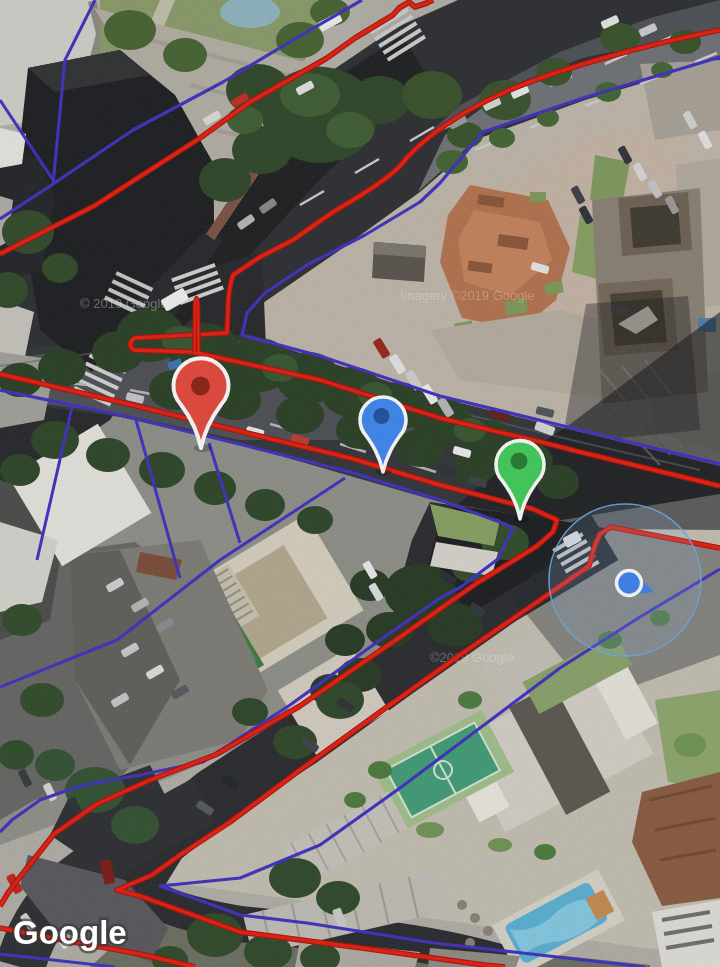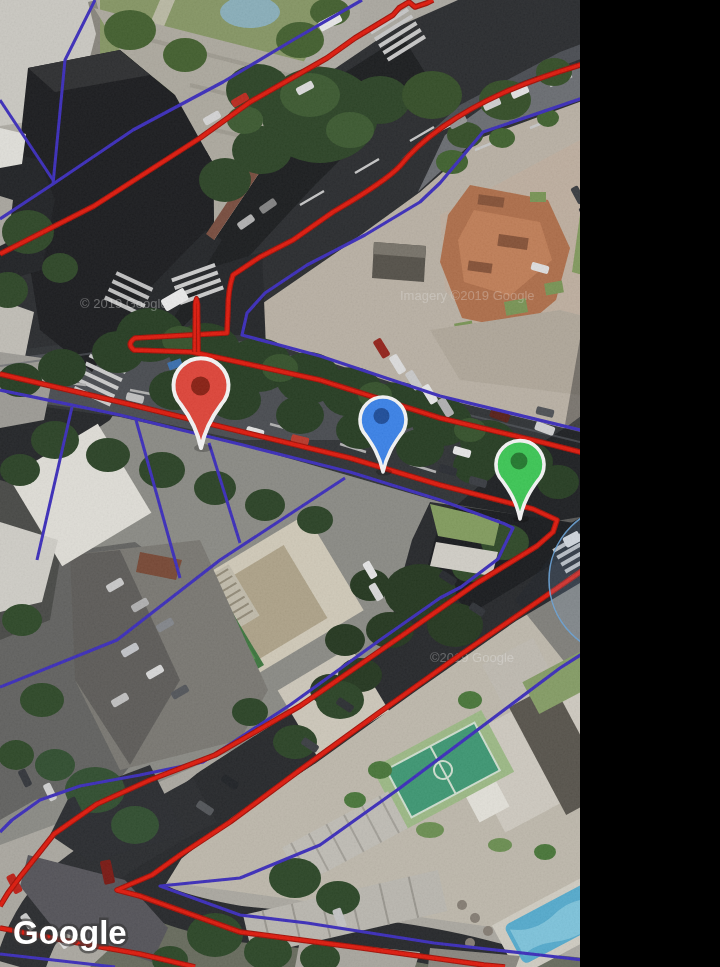--- a/index.html
+++ b/index.html
@@ -1,16 +1,16 @@
 <!DOCTYPE html>
 <html><head>
 <meta charset="utf-8">
 <style>
   html,body{margin:0;padding:0;background:#000;}
-  #map{position:relative;width:580px;height:967px;overflow:hidden;font-family:"Liberation Sans",sans-serif;}
+  #map{position:relative;width:720px;height:967px;overflow:hidden;font-family:"Liberation Sans",sans-serif;}
   svg{display:block;}
 </style>
 </head>
 <body>
 
 <div id="map">
 <svg width="720" height="967" viewBox="0 0 720 967" xmlns="http://www.w3.org/2000/svg">
 <defs>
 <filter id="grain" x="0" y="0" width="100%" height="100%">
 <feTurbulence type="fractalNoise" baseFrequency="0.55" numOctaves="2" result="n"></feTurbulence>

